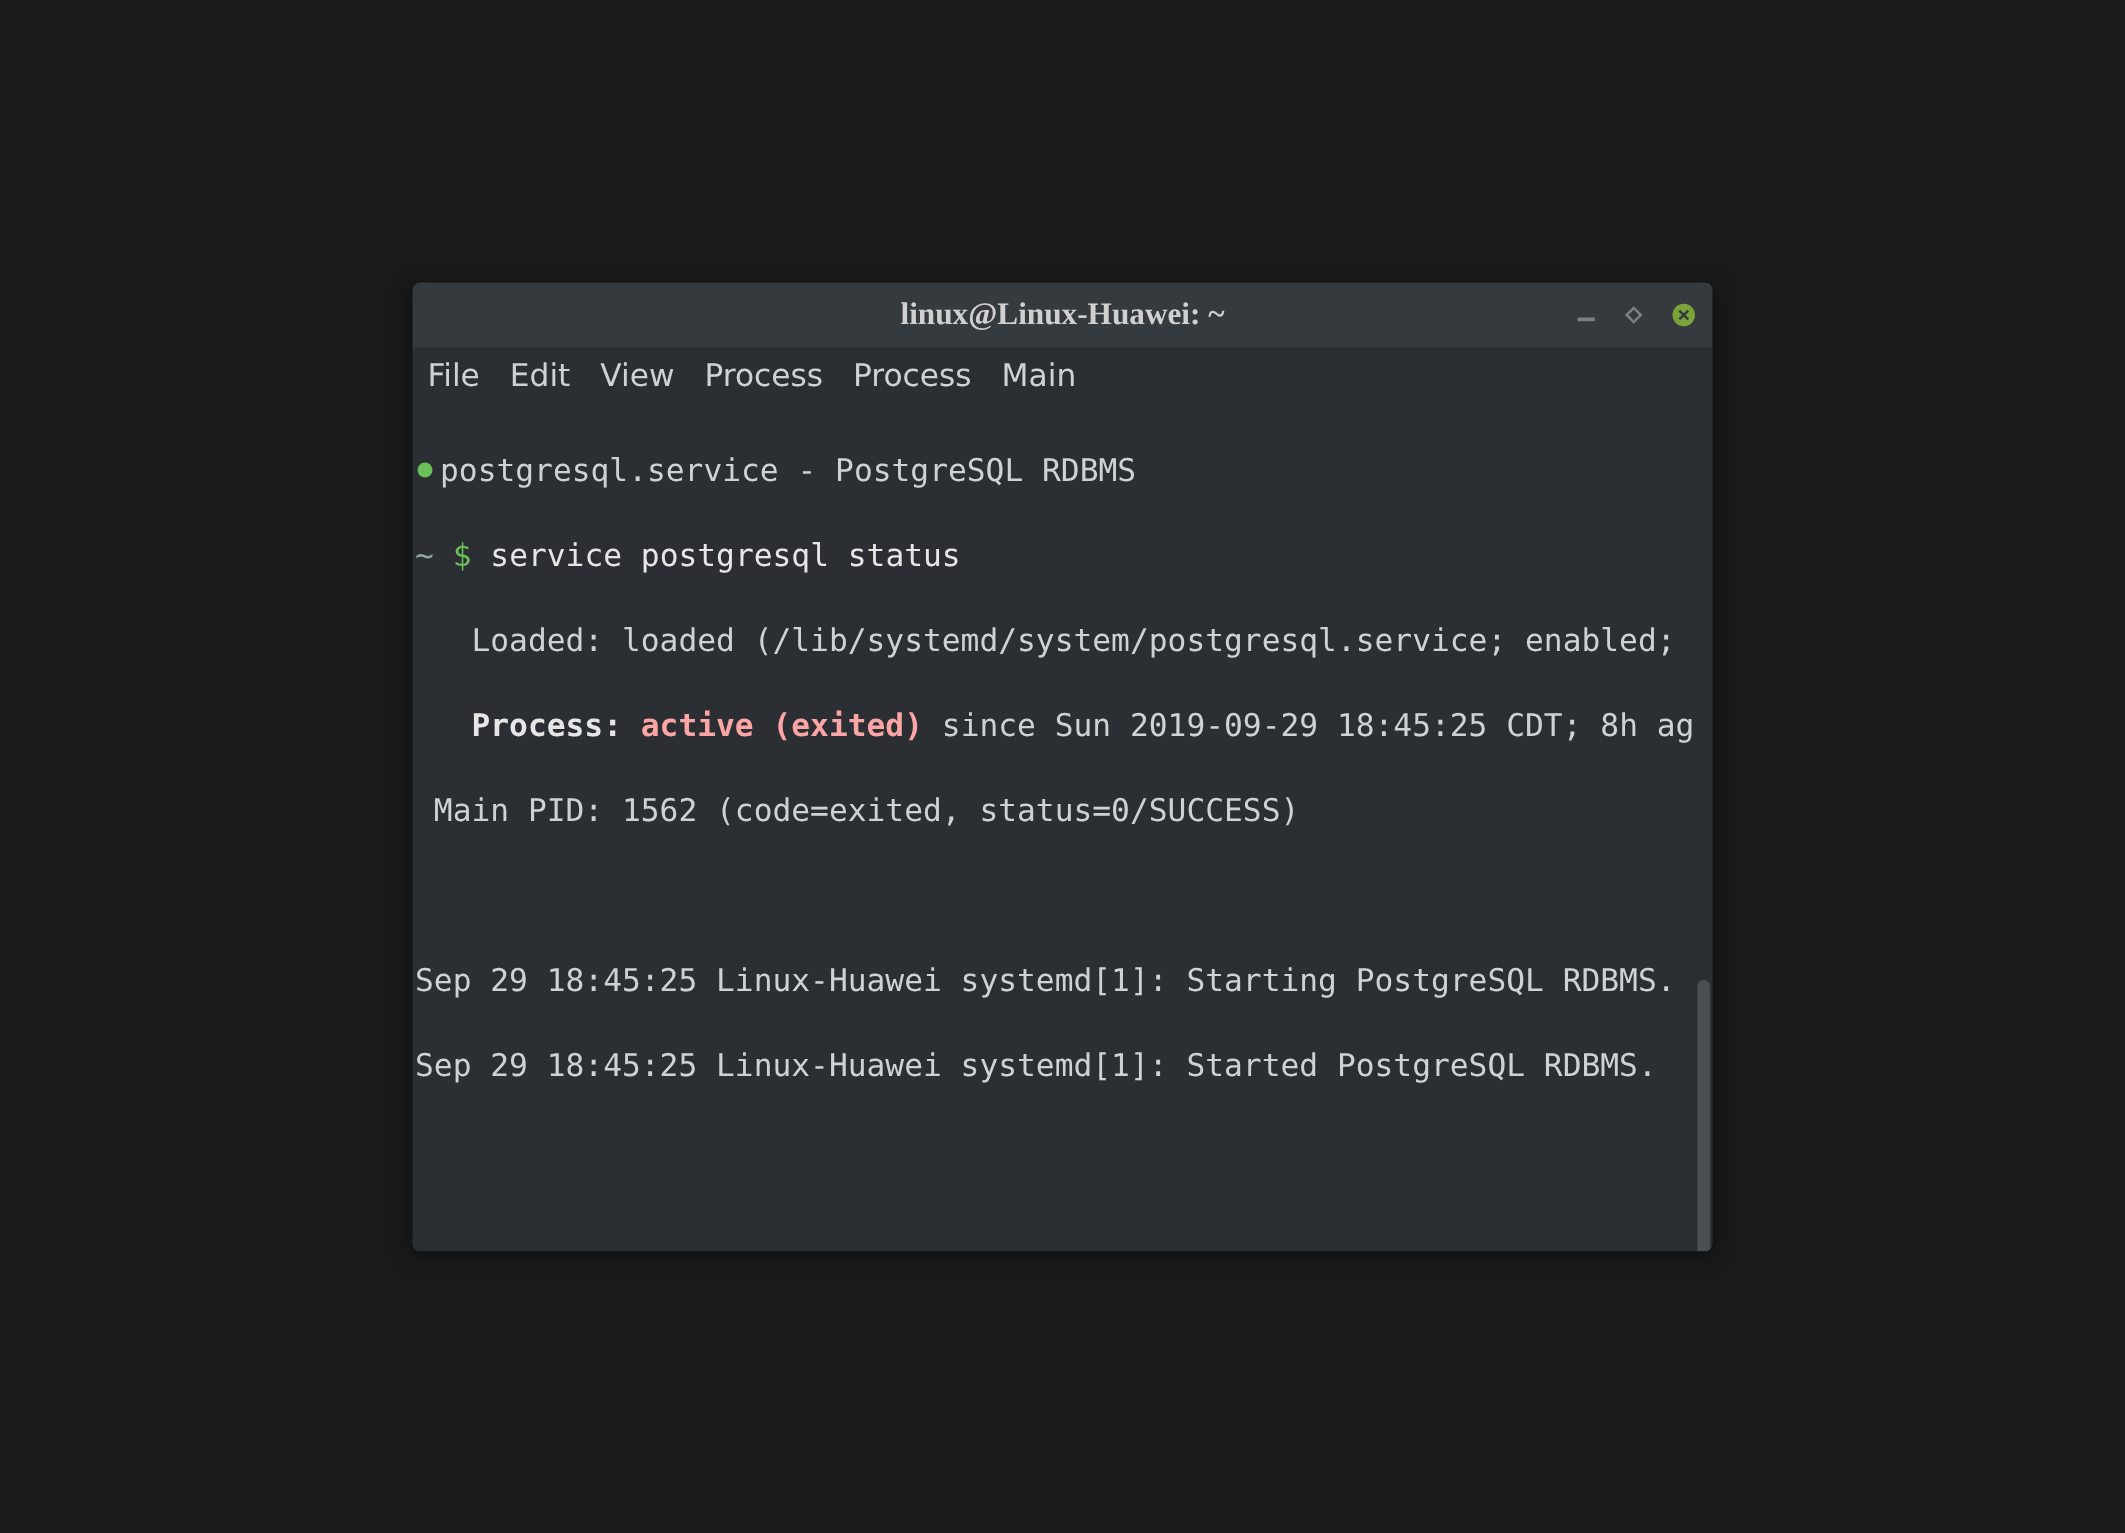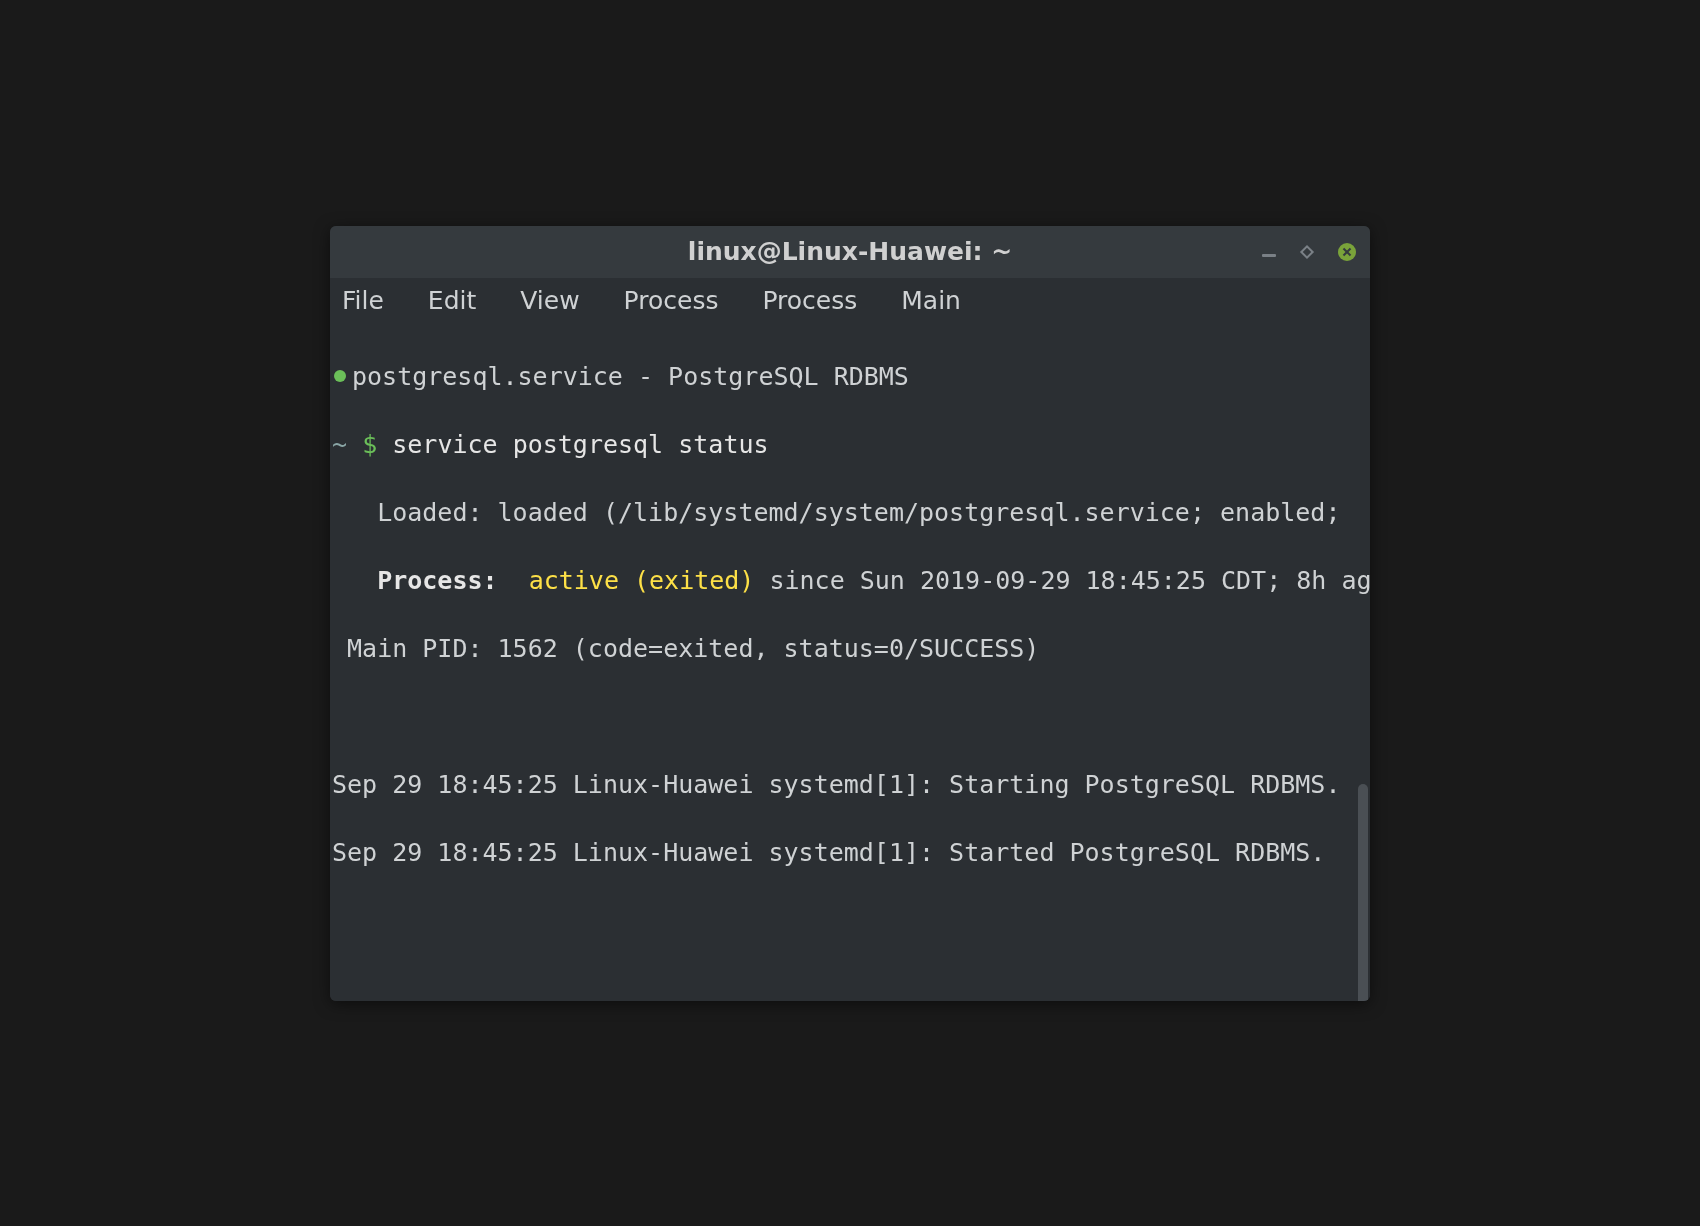--- a/index.html
+++ b/index.html
@@ -28,20 +28,21 @@
       background: #353a3e;
       display: flex;
       align-items: center;
       justify-content: center;
       position: relative;
     }
     .titlebar-title {
       color: #d0d0d0;
       font-size: 25px;
       font-weight: bold;
+      font-family: Liberation Serif, serif;
     }
     .window-controls {
       position: absolute;
       right: 14px;
       top: 0;
       bottom: 0;
       display: flex;
       align-items: center;
       gap: 26px;
     }
@@ -76,21 +77,21 @@
       transform-origin: center;
     }
     .ctrl-close::before { transform: translate(-50%,-50%) rotate(45deg); }
     .ctrl-close::after  { transform: translate(-50%,-50%) rotate(-45deg); }
     .menubar {
       height: 46px;
       background: #2b2f33;
       display: flex;
       align-items: center;
       padding: 0 12px;
-      gap: 44px;
+      gap: 24px;
       color: #cfd2d4;
       font-size: 25px;
     }
     .menubar span { cursor: default; }
     .terminal {
       flex: 1;
       background: #2b2f33;
       font-family: "DejaVu Sans Mono", "Ubuntu Mono", "Liberation Mono", monospace;
       font-size: 25px;
       line-height: 34px;
@@ -105,21 +106,21 @@
     .prompt-dollar { color: #6bbf59; }
     .dot-active {
       display: inline-block;
       width: 12px;
       height: 12px;
       border-radius: 50%;
       background: #6bbf59;
       vertical-align: middle;
       margin: 0 6px 4px 2px;
     }
-    .hl-active { color: #fde047; font-weight: normal; margin-left: 16px; }
+    .hl-active { color: #fca5a5; font-weight: bold; }
     .hl-white { color: #e6e6e6; }
     .hl-bold { font-weight: bold; }
     .scrollbar {
       position: absolute;
       right: 2px;
       top: 460px;
       width: 10px;
       height: 310px;
       background: #4a4f54;
       border-radius: 5px;

